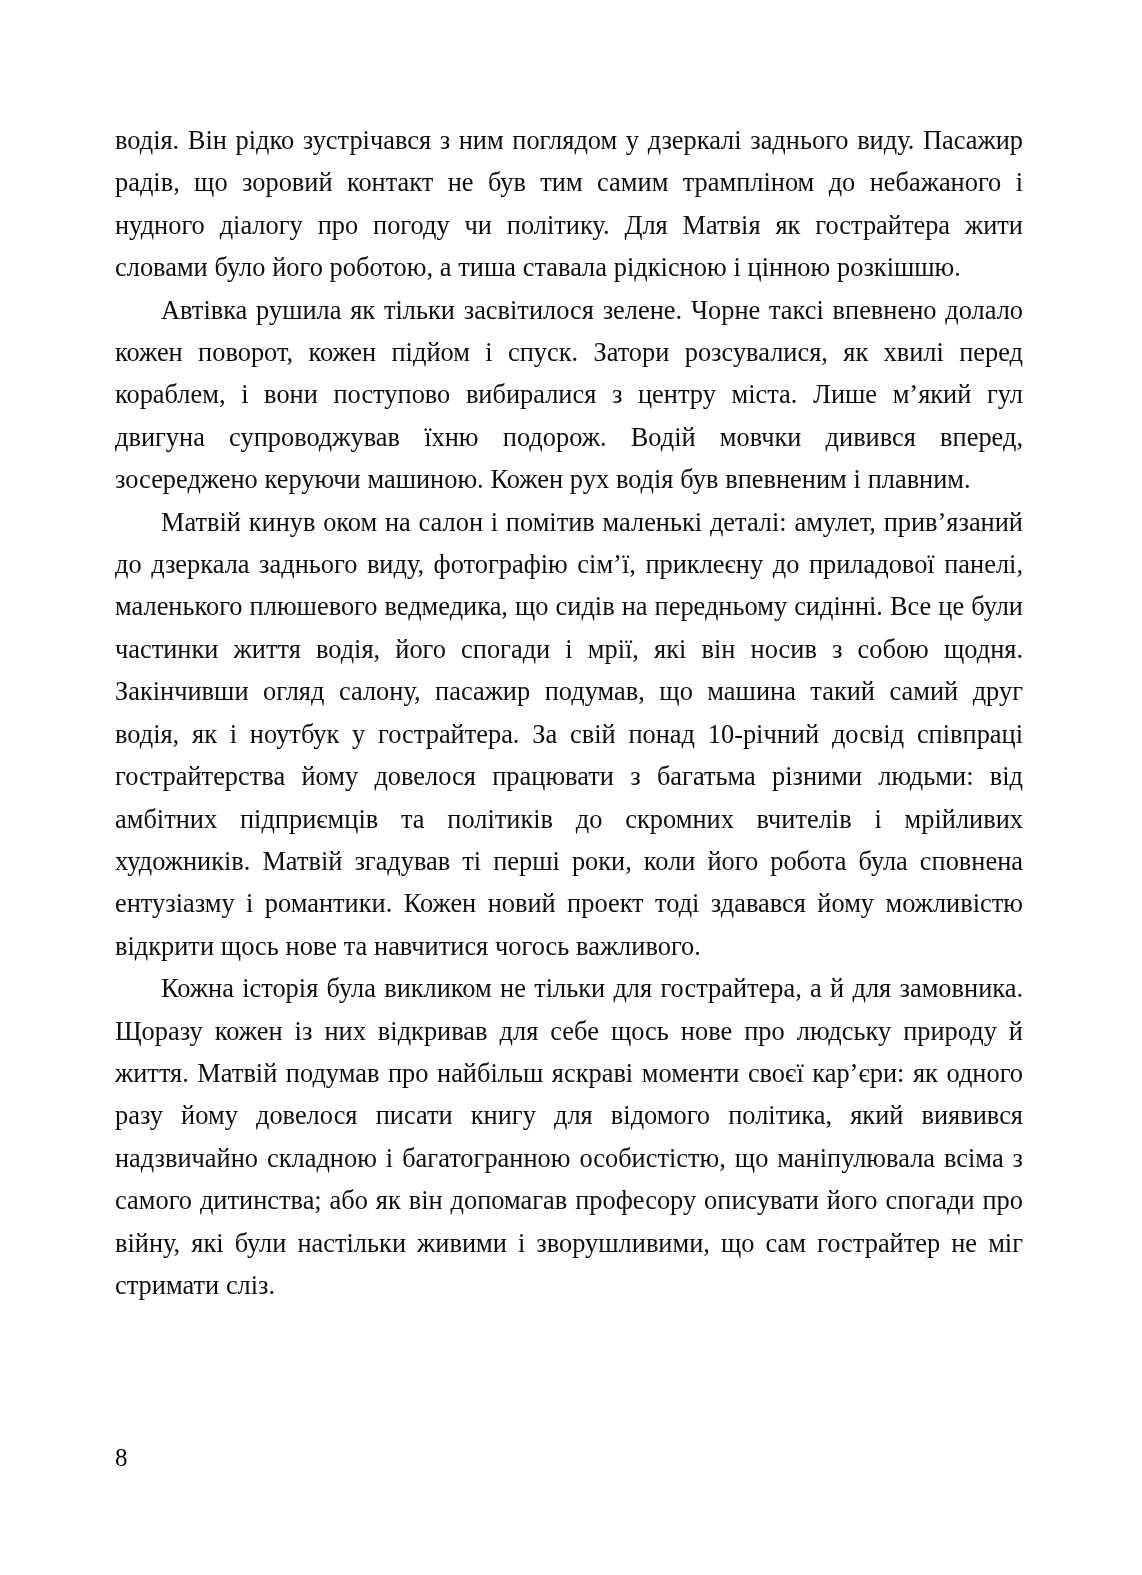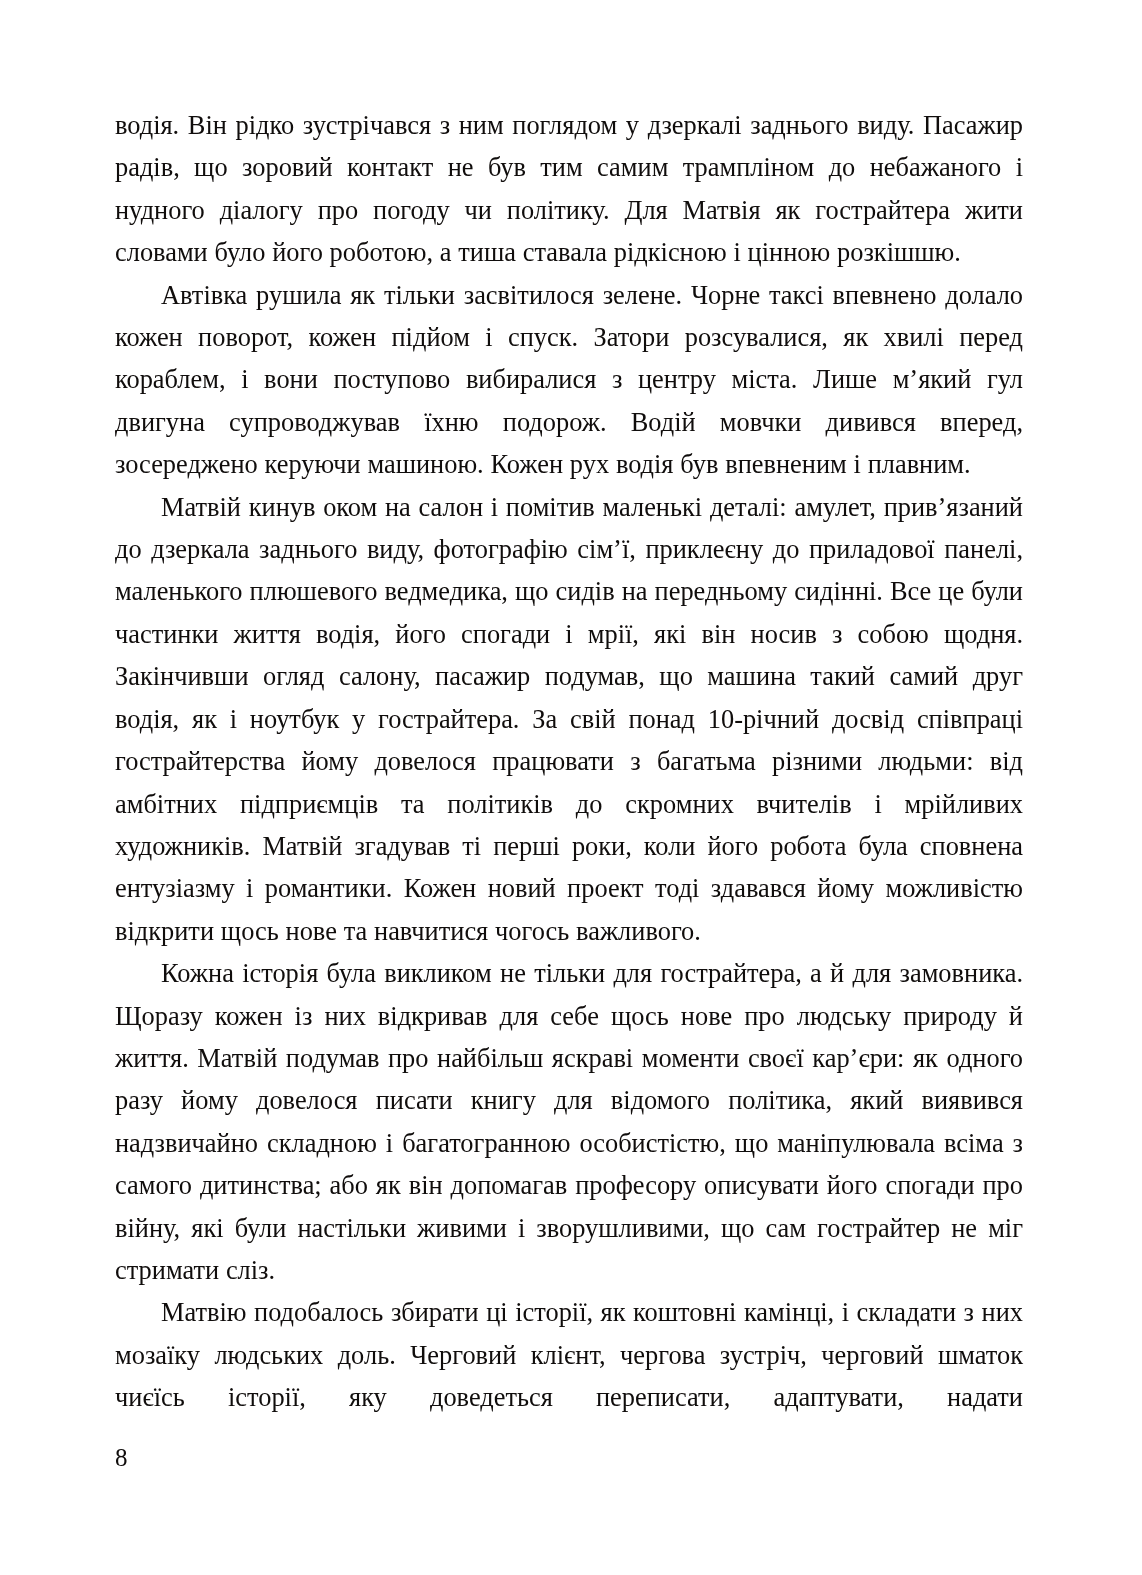--- a/index.html
+++ b/index.html
@@ -13,21 +13,21 @@
     width: 1142px;
     height: 1575px;
     background: #ffffff;
     box-sizing: border-box;
     overflow: hidden;
     font-family: "Liberation Serif", "DejaVu Serif", serif;
   }
   .text-block {
     position: absolute;
     left: 115px;
-    top: 104px;
+    top: 119px;
     width: 908px;
   }
   .para {
     margin: 0;
     text-align: justify;
     text-justify: inter-word;
     font-size: 26.4px;
     line-height: 42.4px;
     color: #100d0c;
     text-indent: 46px;
@@ -65,19 +65,18 @@
   <div class="text-block">
 
     <p class="para first no-stretch">водія. Він рідко зустрічався з ним поглядом у дзеркалі заднього виду. Пасажир радів, що зоровий контакт не був тим самим трампліном до небажаного і нудного діалогу про погоду чи політику. Для Матвія як гострайтера жити словами було його роботою, а тиша ставала рідкісною і цінною розкішшю.</p>
 
     <p class="para no-stretch">Автівка рушила як тільки засвітилося зелене. Чорне таксі впевнено долало кожен поворот, кожен підйом і спуск. Затори розсувалися, як хвилі перед кораблем, і вони поступово вибиралися з центру міста. Лише м’який гул двигуна супроводжував їхню подорож. Водій мовчки дивився вперед, зосереджено керуючи машиною. Кожен рух водія був впевненим і плавним.</p>
 
     <p class="para no-stretch">Матвій кинув оком на салон і помітив маленькі деталі: амулет, прив’язаний до дзеркала заднього виду, фотографію сім’ї, приклеєну до приладової панелі, маленького плюшевого ведмедика, що сидів на передньому сидінні. Все це були частинки життя водія, його спогади і мрії, які він носив з собою щодня. Закінчивши огляд салону, пасажир подумав, що машина такий самий друг водія, як і ноутбук у гострайтера. За свій понад 10-річний досвід співпраці гострайтерства йому довелося працювати з багатьма різними людьми: від амбітних підприємців та політиків до скромних вчителів і мрійливих художників. Матвій згадував ті перші роки, коли його робота була сповнена ентузіазму і романтики. Кожен новий проект тоді здавався йому можливістю відкрити щось нове та навчитися чогось важливого.</p>
 
     <p class="para no-stretch">Кожна історія була викликом не тільки для гострайтера, а й для замовника. Щоразу кожен із них відкривав для себе щось нове про людську природу й життя. Матвій подумав про найбільш яскраві моменти своєї кар’єри: як одного разу йому довелося писати книгу для відомого політика, який виявився надзвичайно складною і багатогранною особистістю, що маніпулювала всіма з самого дитинства; або як він допомагав професору описувати його спогади про війну, які були настільки живими і зворушливими, що сам гострайтер не міг стримати сліз.</p>
 
-    <p class="para">Матвію подобалось збирати ці історії, як коштовні камінці, і складати з них мозаїку людських доль. Черговий клієнт, чергова зустріч, черговий шматок чиєїсь історії, яку доведеться переписати, адаптувати, надати</p>
 
   </div>
 
   <div class="folio">8</div>
 
 </div>
 
 </body></html>

